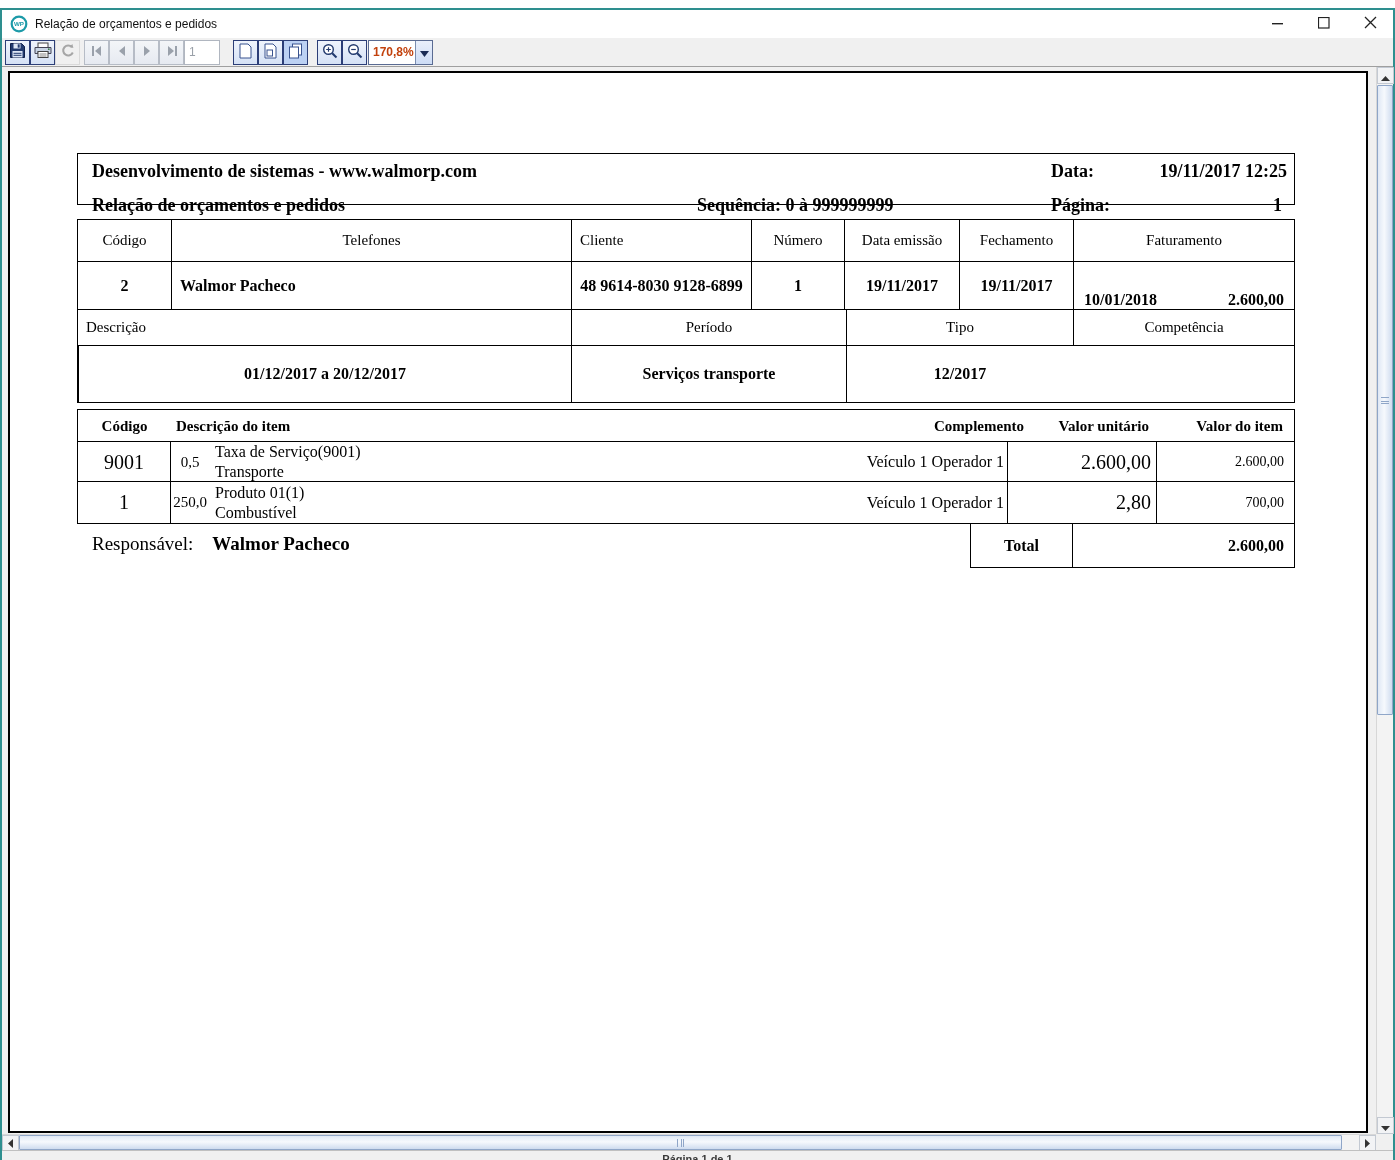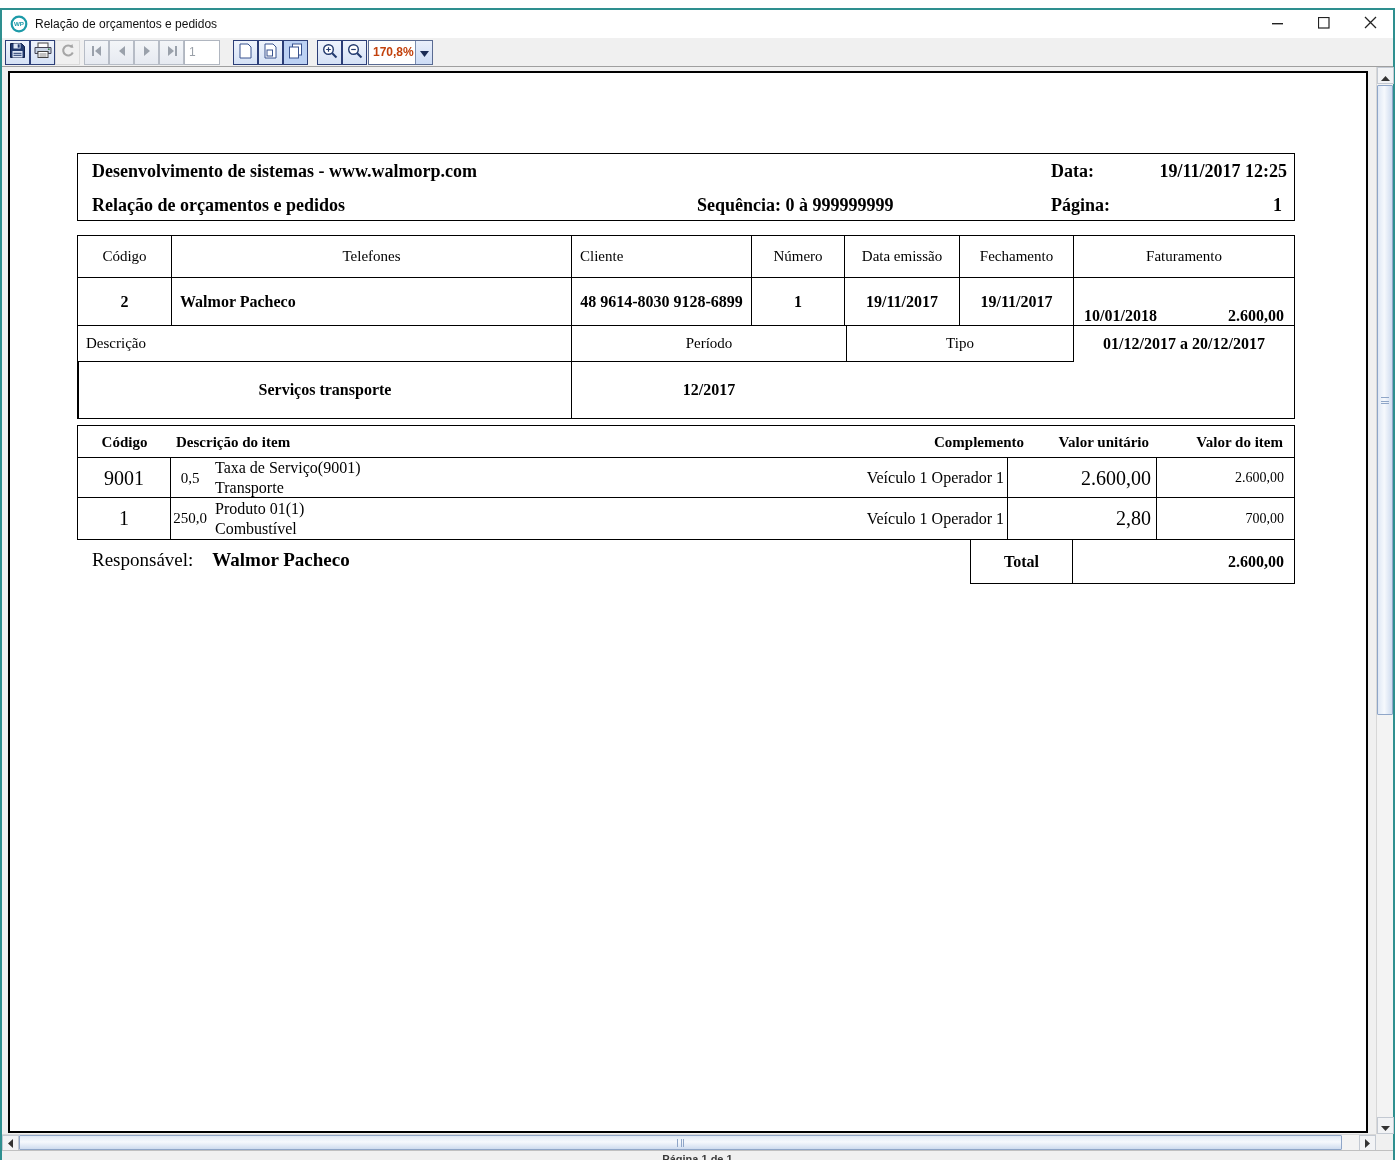--- a/index.html
+++ b/index.html
@@ -73,21 +73,21 @@
 
   
   .statusbar { position:absolute; left:0; top:1140px; width:1391px; height:16px;
                background:#f0f0f0; border-top:1px solid #c0c0c0;
                display:flex; align-items:center; justify-content:center; }
   .status-text { font-size:11px; font-weight:bold; color:#3a3a3a; }
 
   
   .report { position:absolute; left:67px; top:80px; width:1218px;
             font-family:"Liberation Serif","DejaVu Serif",serif; color:#000; }
-  .rpt-header { position:relative; height:68px; border:1px solid #000; font-size:18px; font-weight:bold; }
+  .rpt-header { position:relative; height:52px; border:1px solid #000; font-size:18px; font-weight:bold; }
   .rh-line { position:relative; height:34px; display:flex; align-items:center; }
   .rh-company, .rh-title { padding-left:14px; }
   .abs { position:absolute; }
 
   .tbl { display:grid; border:1px solid #000; }
   .cell { display:flex; align-items:center; overflow:hidden; }
   .cell.c { justify-content:center; text-align:center; }
   .cell.l { padding-left:8px; }
   .bL { border-left:1px solid #000; }
   .bB { border-bottom:1px solid #000; }
@@ -335,20 +335,21 @@
           <div class="dat fat-cell bL">
             <span>10/01/2018</span>
             <span>2.600,00</span>
           </div>
         </div>
 
         <div class="tbl tbl-detail">
           <div class="cell hdr l bB">Descrição</div>
           <div class="cell hdr c bL bB">Período</div>
           <div class="cell hdr c bL bB">Tipo</div>
+          <div class="cell hdr c bL bB">Competência</div>
 
           <div class="cell dat c bL">01/12/2017 a 20/12/2017</div>
           <div class="cell dat c bL">Serviços transporte</div>
           <div class="cell dat c bL">12/2017</div>
         </div>
 
         <div class="tbl-items">
           <div class="items-hrow">
             <span class="ih ih-codigo">Código</span>
             <span class="ih ih-desc">Descrição do item</span>

